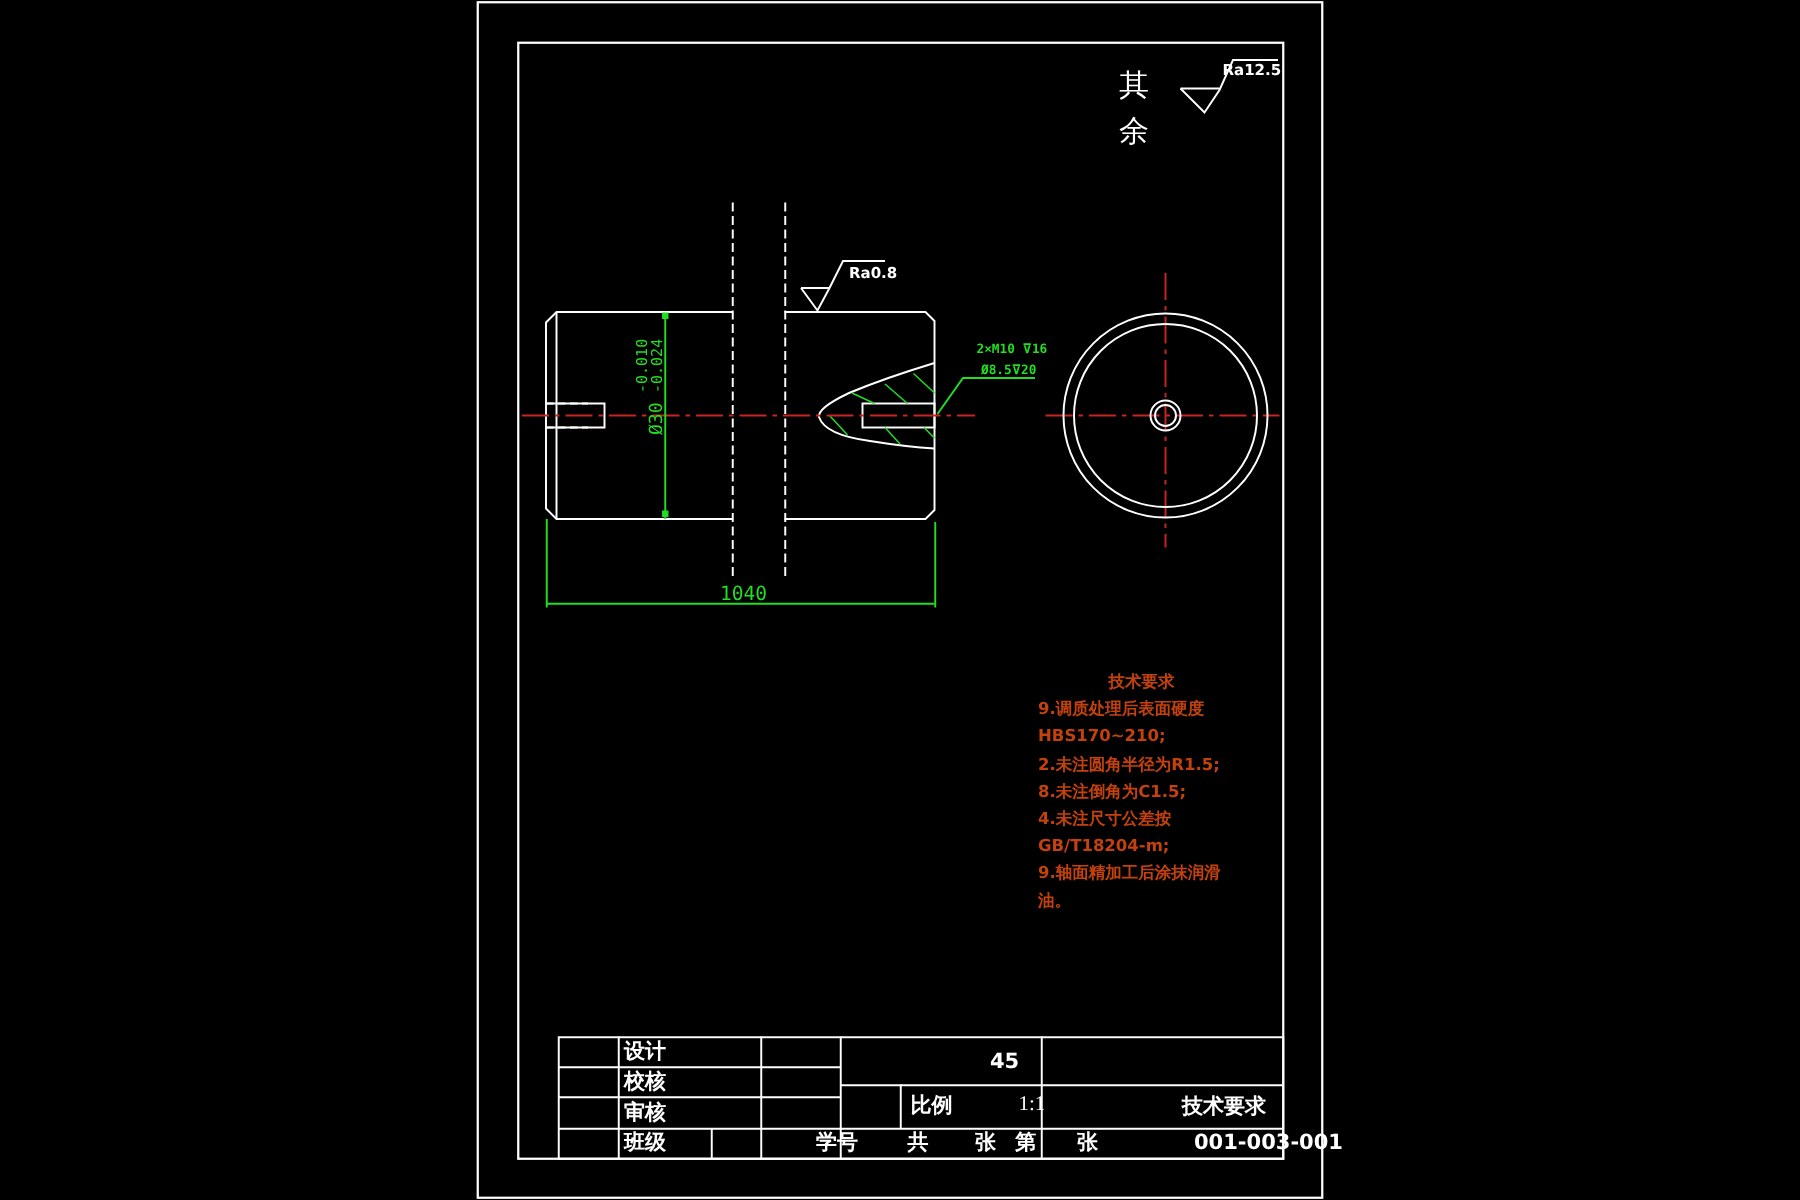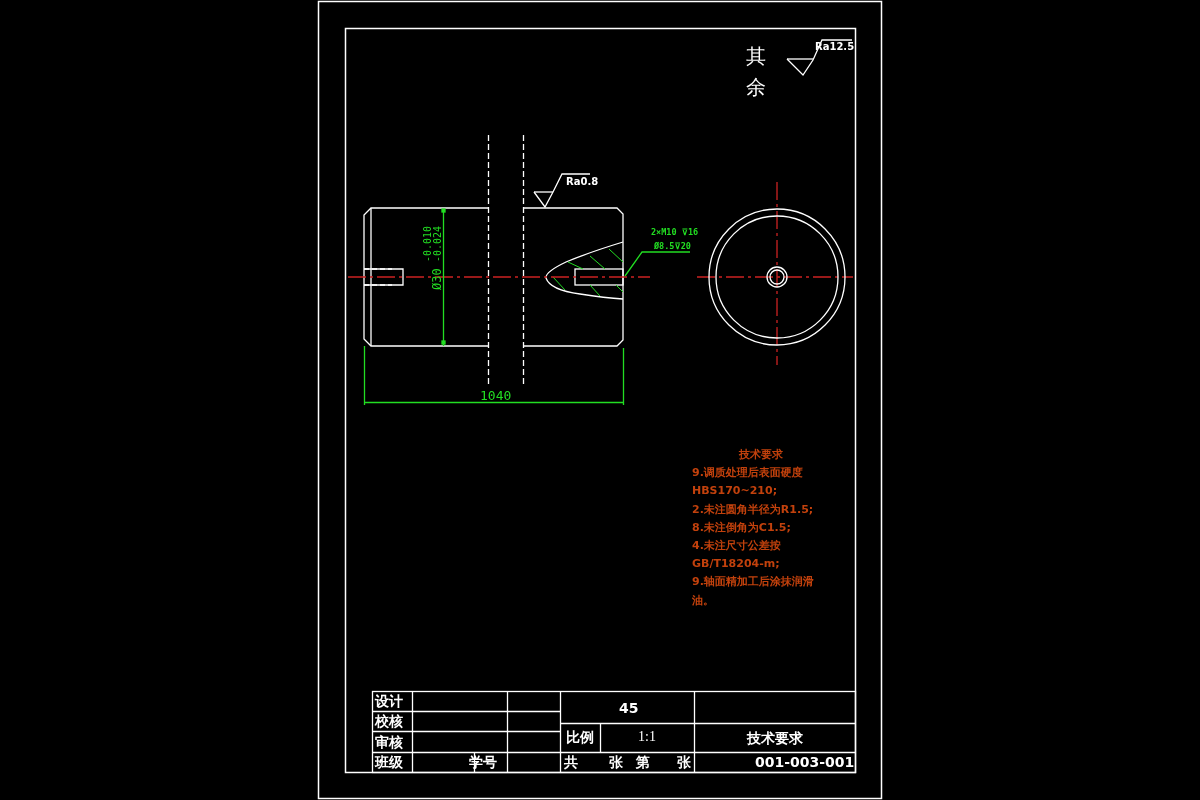--- a/index.html
+++ b/index.html
@@ -1,20 +1,20 @@
 <!DOCTYPE html>
 <html><head>
   <meta charset="utf-8">
   <style>
     html, body { margin: 0; padding: 0; background: #000; }
     body { width: 1200px; height: 800px; position: relative; overflow: hidden; font-family: "DejaVu Sans", sans-serif; }
     svg { position: absolute; left: 0; top: 0; }
     .t { fill: #fff; font-family: "DejaVu Sans", sans-serif; }
     .g { fill: #22dd22; font-family: "DejaVu Sans Mono", monospace; }
-    .tb { position: absolute; color: #fff; font-size: 14px; font-weight: bold; font-family: "DejaVu Sans", sans-serif; line-height: 20px; white-space: nowrap; }
+    .tb { position: absolute; color: #fff; font-size: 14px; font-weight: bold; font-family: "DejaVu Sans", sans-serif; line-height: 20px; white-space: nowrap; margin-left: 41px; }
     .tech { position: absolute; left: 692px; top: 446px; color: #c2410c; font-size: 11px; font-weight: bold; line-height: 18.2px; font-family: "DejaVu Sans", sans-serif; }
     .tech div { white-space: nowrap; }
     .tech .title { padding-left: 47px; }
   </style>
 </head>
 <body>
 
 <svg width="1200" height="800" viewBox="0 0 1200 800">
 
   <rect x="318.5" y="1.5" width="563" height="797" fill="none" stroke="#fff" stroke-width="1.5"></rect>
@@ -113,21 +113,21 @@
   <div>4.未注尺寸公差按</div>
   <div>GB/T18204-m;</div>
   <div>9.轴面精加工后涂抹润滑</div>
   <div>油。</div>
 </div>
 
 <div class="tb" style="left:375px;top:691px;">设计</div>
 <div class="tb" style="left:375px;top:711px;">校核</div>
 <div class="tb" style="left:375px;top:732px;">审核</div>
 <div class="tb" style="left:375px;top:752px;">班级</div>
-<div class="tb" style="left:469px;top:752px;">学号</div>
+<div class="tb" style="left:503px;top:752px;">学号</div>
 <div class="tb" style="left:619px;top:698px;">45</div>
 <div class="tb" style="left:566px;top:727px;">比例</div>
 <div class="tb" style="left:638px;top:727px;font-weight:normal;font-family:Liberation Serif, serif;">1:1</div>
 <div class="tb" style="left:564px;top:752px;">共</div>
 <div class="tb" style="left:609px;top:752px;word-spacing:8px;">张 第</div>
 <div class="tb" style="left:677px;top:752px;">张</div>
 <div class="tb" style="left:747px;top:728px;">技术要求</div>
 <div class="tb" style="left:755px;top:752px;">001-003-001</div>
 
 </body></html>

